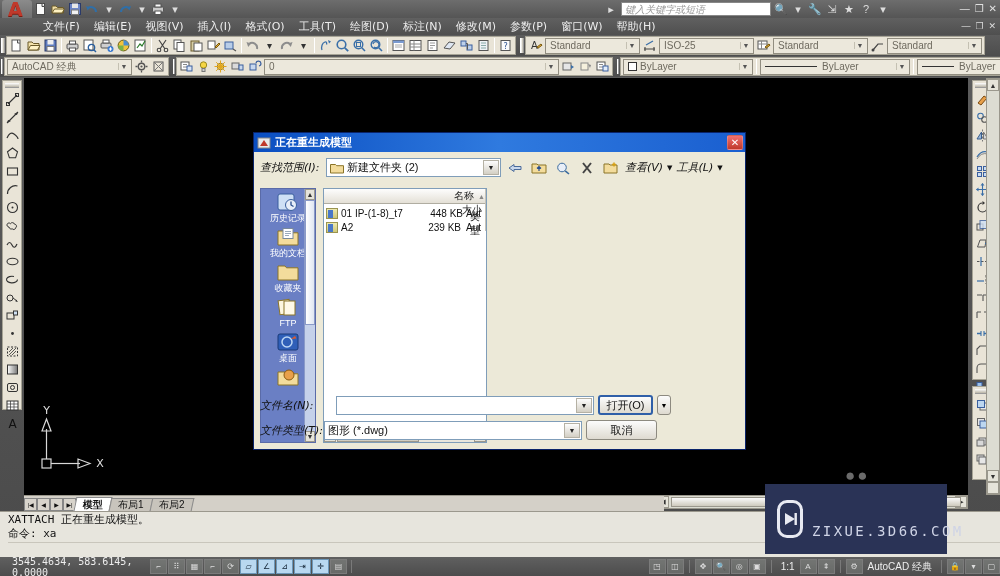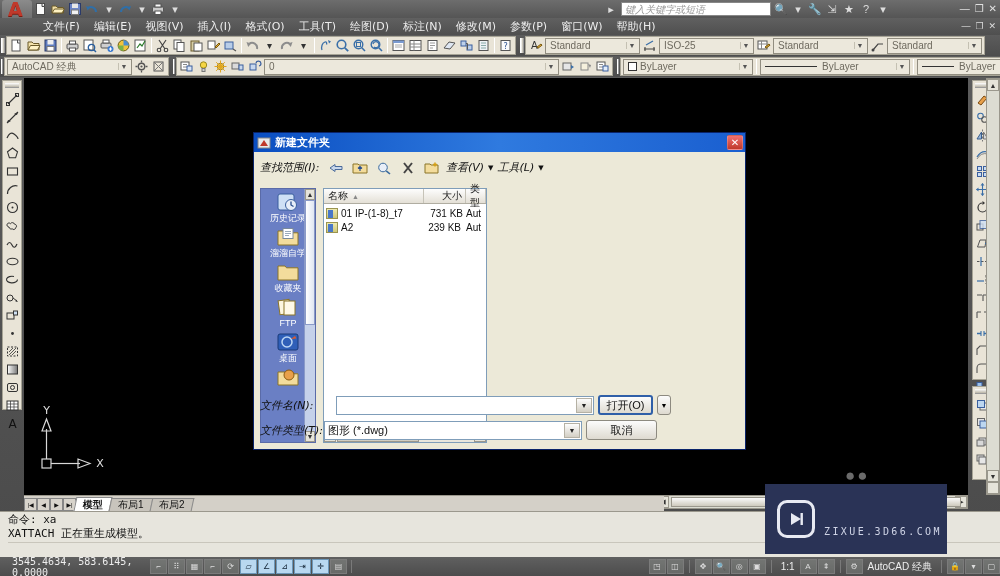--- a/index.html
+++ b/index.html
@@ -262,21 +262,21 @@
     position: absolute; right: 0; top: 0; width: 11px; height: 100%;
     background: #c5d1ea; border-left: 1px solid #8a9ac8;
   }
   .filelist {
     position: absolute; left: 69px; top: 36px; width: 164px; height: 255px;
     background: #fff; border: 1px solid #7f9db9;
   }
   .fl-head {
     height: 15px; background: linear-gradient(#fdfdfd,#e4e0d6);
     border-bottom: 1px solid #b0ada1;
-    display: flex; align-items: center; font-size: 10px; color: #222;
+    display: flex; align-items: flex-end; font-size: 10px; color: #222; flex-direction: column;
   }
   .fl-head div { border-right: 1px solid #c6c3b8; padding-left: 4px;
                  height: 100%; display:flex; align-items:center; }
   .fl-row { display: flex; align-items: center; height: 14px; font-size: 10px;
             color: #111; padding-left: 2px; }
   .fl-ico { width: 12px; height: 11px; margin-right: 3px; position: relative;
             background: linear-gradient(#eeeab0,#cfc878); border: 1px solid #9a9450; }
   .fl-ico:after { content:""; position:absolute; left:1px; top:1px;
                   width:5px; height:8px; background:#4a78c8; }
   .fl-hsb {
@@ -314,21 +314,21 @@
     background: #2a3356;
     display: flex; align-items: center; padding-left: 12px; gap: 9px;
   }
   .wm-logo {
     width: 38px; height: 38px; border: 3px solid #e8eaf2;
     border-radius: 10px; display:flex; align-items:center; justify-content:center;
   }
   .wm-text { color: #fff; }
   .wm-title { font-size: 21px; letter-spacing: 3px; font-weight: bold;
               font-family: "DejaVu Sans", sans-serif; }
-  .wm-sub { font-size: 10px; letter-spacing: 2.4px; color: #cfd4e6;
+  .wm-sub { font-size: 14px; letter-spacing: 2.4px; color: #cfd4e6;
             font-family: "DejaVu Sans Mono", monospace; margin-top: 24px; }
   .wm-dots { position: absolute; left: 845px; top: 466px; color:#6b6b6b;
              font-size: 17px; letter-spacing: 2px; }
 </style>
 </head>
 <body>
 
 <div id="app">
 
   <div class="titlebar">
@@ -1028,22 +1028,22 @@
       </div>
     <div class="ltab">
         <span>布局1</span>
       </div>
     <div class="ltab">
         <span>布局2</span>
       </div>
   </div>
 
   <div class="cmdarea">
+    <div class="cmdline">XATTACH 正在重生成模型。</div>
     <div class="cmdline">命令: xa</div>
-    <div class="cmdline">XATTACH 正在重生成模型。</div>
     <div class="cmdline cmd-input-row">&nbsp;</div>
   </div>
 
   <div class="statusbar">
     <div class="coords">3545.4634,  583.6145,  0.0000</div>
     <div class="sbgroup">
       <div class="sbtn">⌐</div>
       <div class="sbtn">⠿</div>
       <div class="sbtn">▦</div>
       <div class="sbtn">⌐</div>
@@ -1077,27 +1077,34 @@
       <div class="sbtn">▢</div>
     </div>
   </div>
 
   <div class="dialog">
     <div class="dlg-title">
       <svg class="dlg-title-icon" viewBox="0 0 14 14">
         <rect x="1" y="2" width="12" height="10" fill="#e9e9e9" stroke="#888"></rect>
         <path d="M3 10 L7 4 L11 10 Z" fill="#c0392b"></path>
       </svg>
-      <span>新建文件夹</span>
+      <span>正在重生成模型</span>
       <span class="dlg-close">✕</span>
     </div>
     <div class="dlg-body">
 
       <div class="dlg-row">
         <span class="lbl" style="width:62px">查找范围(I):</span>
+        <span class="combo" style="width:175px">
+          <svg width="14" height="12" viewBox="0 0 14 12" style="margin-right:3px">
+            <path d="M0.5 2.5h5l1.2 1.2H13.5V11H0.5Z" fill="#f3dc9c" stroke="#8a7428"></path>
+          </svg>
+          <span>新建文件夹 (2)</span>
+          <span class="cb-arrow">▼</span>
+        </span>
         <span class="dlg-tb-ic">
           <svg width="16" height="14" viewBox="0 0 16 14">
               <path d="M2 7 L7 3.5 V5.5 H14 V8.5 H7 V10.5 Z" fill="#c9d8ec" stroke="#4a6a9a"></path>
             </svg>
         </span>
         <span class="dlg-tb-ic">
           <svg width="16" height="14" viewBox="0 0 16 14">
               <path d="M1 3h5l1 1h8v8H1Z" fill="#f3dc9c" stroke="#8a7428"></path>
               <path d="M8 10V6M6 7.5 L8 5.5 L10 7.5" stroke="#2a4f8e" stroke-width="1.2" fill="none"></path>
             </svg>
@@ -1137,21 +1144,21 @@
           <div>历史记录</div>
         </div>
         <div class="place">
           <div class="pic">
             <svg width="24" height="20" viewBox="0 0 24 20">
                 <path d="M2 4h7l1.5 1.8H22V18H2Z" fill="#f3dc9c" stroke="#8a7428"></path>
                 <rect x="7" y="1.5" width="10" height="10" fill="#fff" stroke="#7a8a9a"></rect>
                 <path d="M9 4.5h6M9 6.5h6M9 8.5h4" stroke="#9aaabb"></path>
               </svg>
           </div>
-          <div>溜溜自学</div>
+          <div>我的文档</div>
         </div>
         <div class="place">
           <div class="pic">
             <svg width="24" height="20" viewBox="0 0 24 20">
                 <path d="M2 4h7l1.5 1.8H22V18H2Z" fill="#f3dc9c" stroke="#8a7428"></path>
               </svg>
           </div>
           <div>收藏夹</div>
         </div>
         <div class="place">
@@ -1199,21 +1206,21 @@
             <span>大小</span>
           </div>
           <div style="width:20px">
             <span>类型</span>
           </div>
         </div>
         <div style="padding-top:2px">
           <div class="fl-row">
             <span class="fl-ico"></span>
             <span style="flex:1;overflow:hidden;white-space:nowrap">01  IP-(1-8)_t7</span>
-            <span style="width:44px;text-align:right;padding-right:3px">731 KB</span>
+            <span style="width:44px;text-align:right;padding-right:3px">448 KB</span>
             <span style="width:20px;overflow:hidden">Aut</span>
           </div>
           <div class="fl-row">
             <span class="fl-ico"></span>
             <span style="flex:1;overflow:hidden;white-space:nowrap">A2</span>
             <span style="width:44px;text-align:right;padding-right:5px">239 KB</span>
             <span style="width:20px;overflow:hidden">Aut</span>
           </div>
         </div>
         <div class="fl-hsb">

